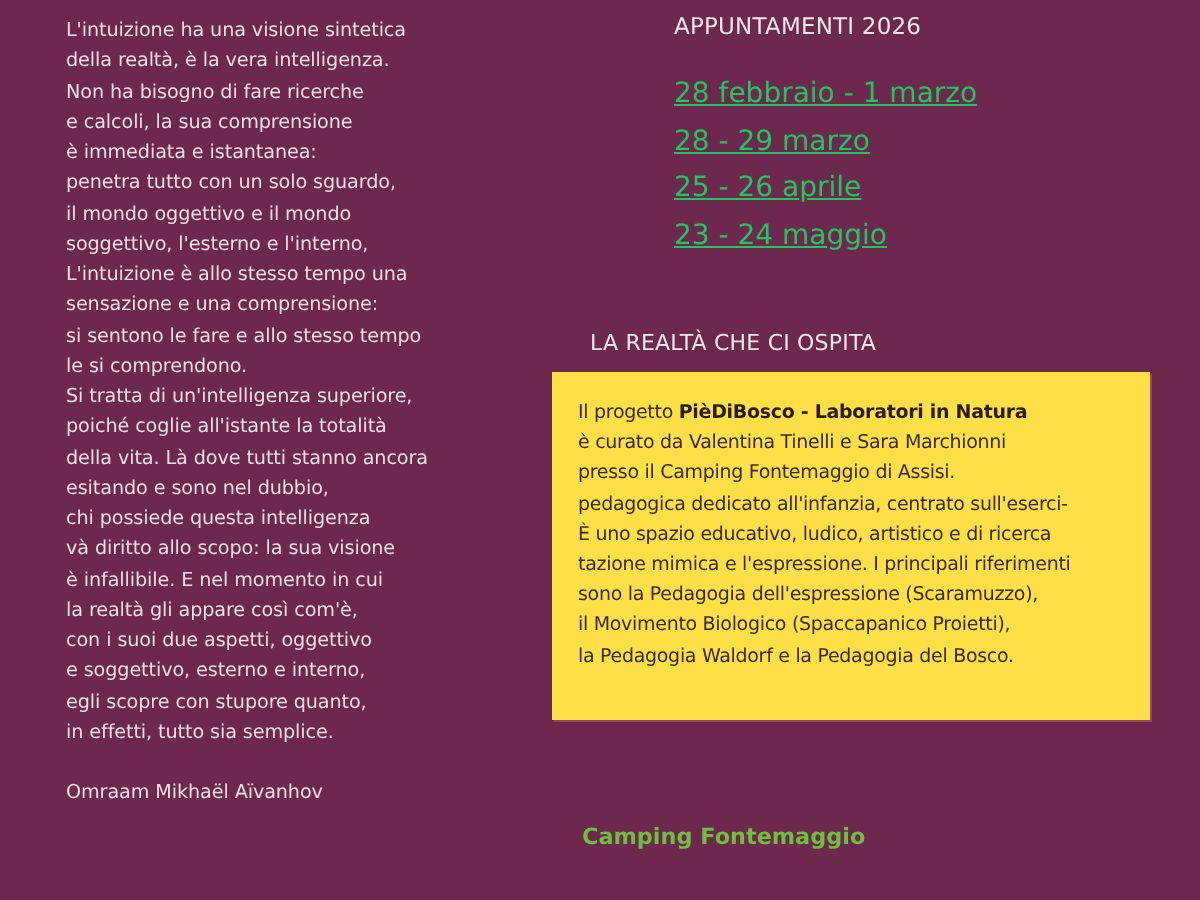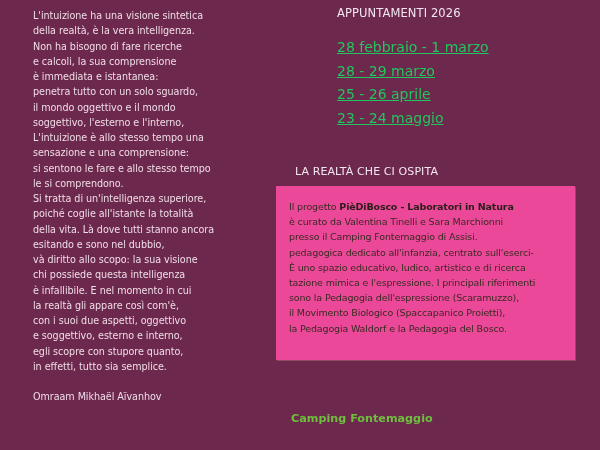--- a/index.html
+++ b/index.html
@@ -66,21 +66,21 @@
       color: #f4e6ee;
       letter-spacing: 0.1px;
       margin: 4px;
     }
     .info-box {
       position: absolute;
       left: 276px;
       top: 186px;
       width: 299px;
       height: 174px;
-      background: #ec4899;
+      background: #fde047;
       box-shadow: 1px 1px 0 rgba(255, 180, 150, 0.25);
     }
     .info-box .text {
       position: absolute;
       left: 13px;
       top: 13px;
       width: 285px;
       font-size: 9.5px;
       line-height: 15.2px;
       color: #3a2a22;
@@ -122,22 +122,22 @@
   <span class="line">il mondo oggettivo e il mondo</span>
   <span class="line">soggettivo, l'esterno e l'interno,</span>
   <span class="line">L'intuizione è allo stesso tempo una</span>
   <span class="line">sensazione e una comprensione:</span>
   <span class="line">si sentono le fare e allo stesso tempo</span>
   <span class="line">le si comprendono.</span>
   <span class="line">Si tratta di un'intelligenza superiore,</span>
   <span class="line">poiché coglie all'istante la totalità</span>
   <span class="line">della vita. Là dove tutti stanno ancora</span>
   <span class="line">esitando e sono nel dubbio,</span>
+  <span class="line">chi possiede questa intelligenza</span>
   <span class="line">và diritto allo scopo: la sua visione</span>
-  <span class="line">chi possiede questa intelligenza</span>
   <span class="line">è infallibile. E nel momento in cui</span>
   <span class="line">la realtà gli appare così com'è,</span>
   <span class="line">con i suoi due aspetti, oggettivo</span>
   <span class="line">e soggettivo, esterno e interno,</span>
   <span class="line">egli scopre con stupore quanto,</span>
   <span class="line">in effetti, tutto sia semplice.</span>
   <span class="author">Omraam Mikhaël Aïvanhov</span>
 </div>
 
 <div class="appointments">

